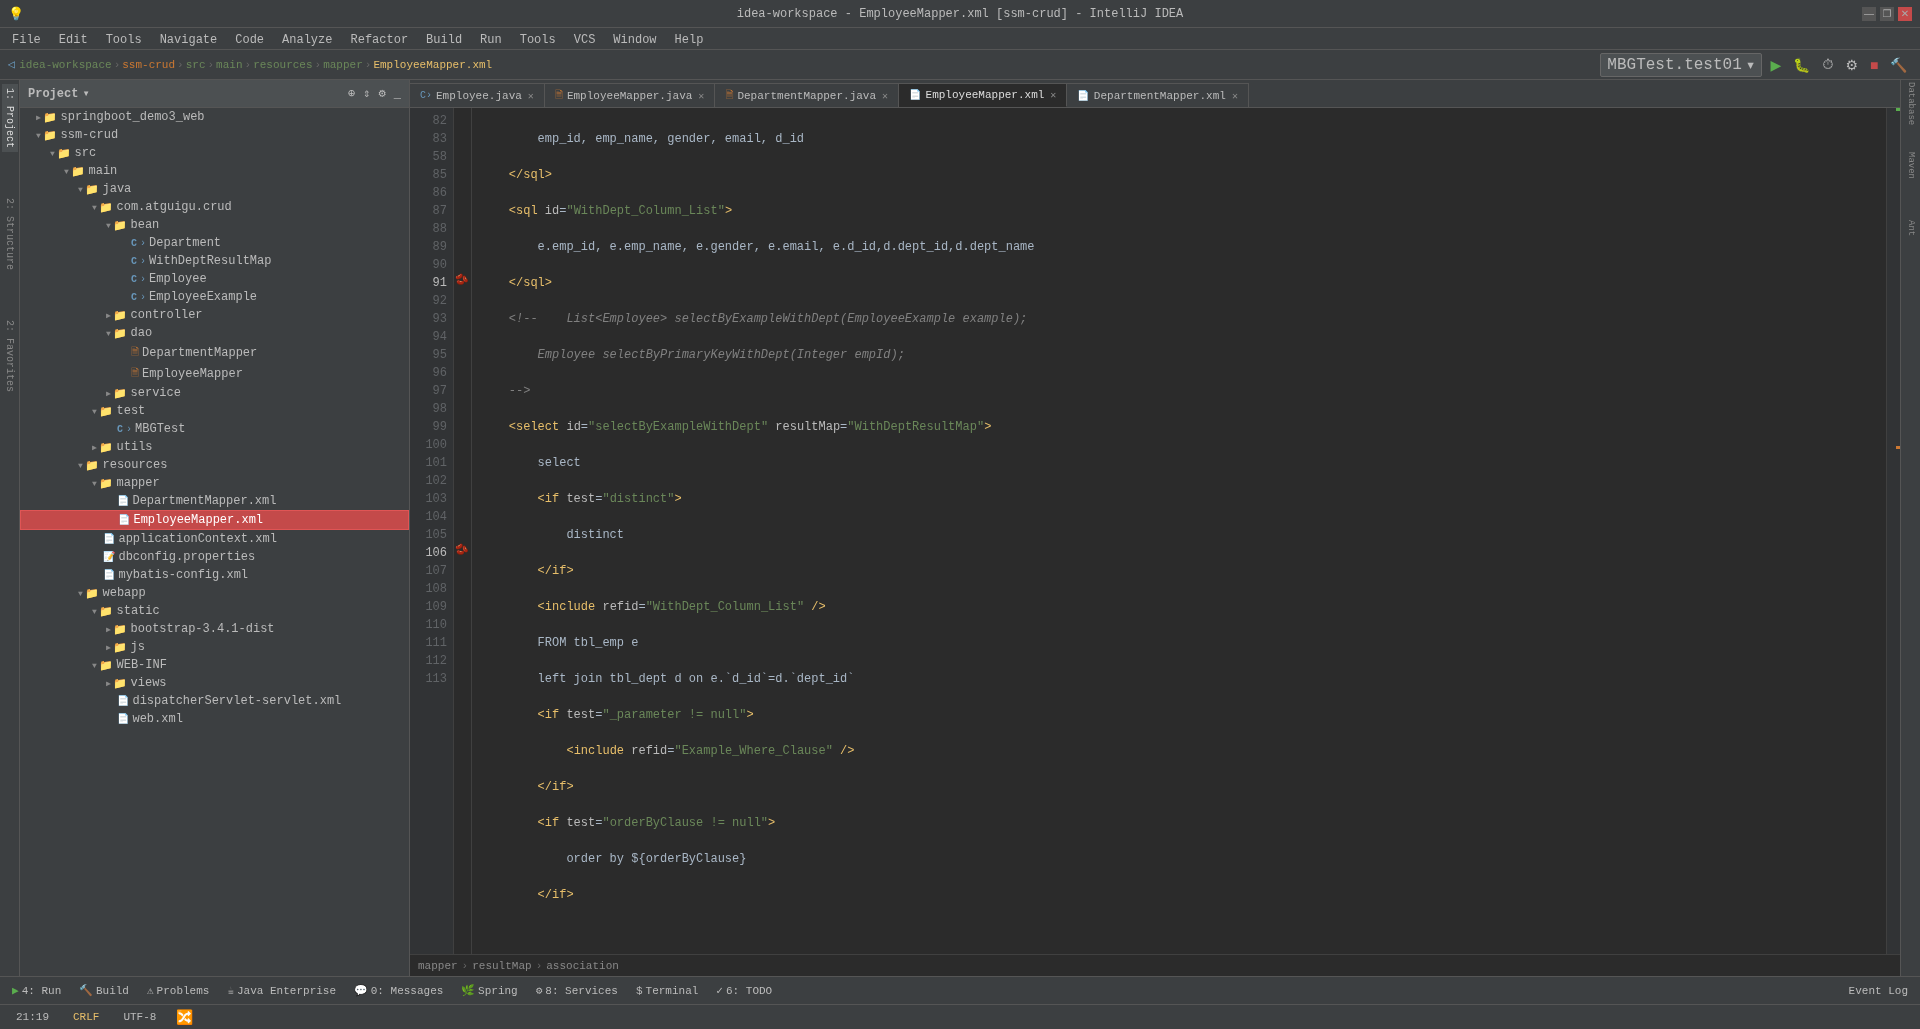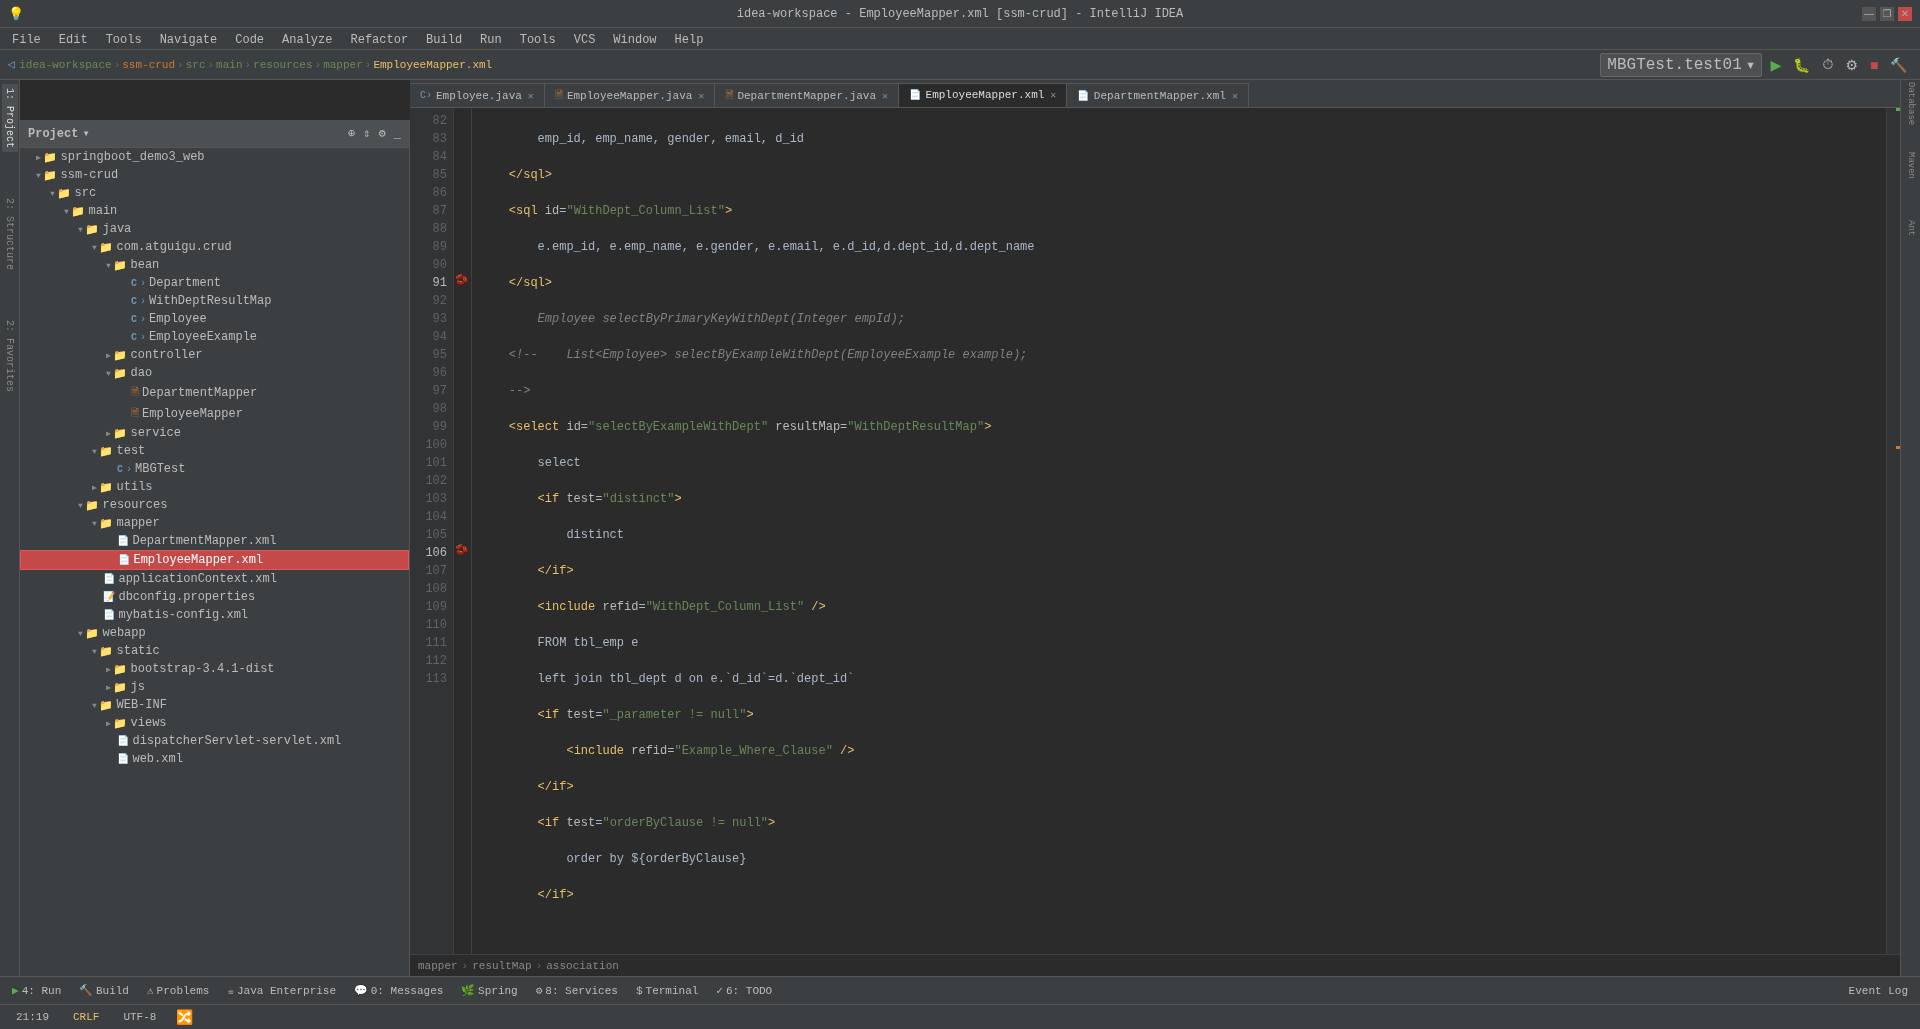--- a/index.html
+++ b/index.html
@@ -62,21 +62,20 @@
     }
     .side-icon { width: 16px; height: 40px; display: flex; align-items: center; justify-content: center; color: #888; font-size: 9px; writing-mode: vertical-rl; cursor: pointer; }
 
     
     #project-panel {
       width: 390px;
       background: #3c3f41;
       border-right: 1px solid #555;
       display: flex;
       flex-direction: column;
-      margin-top: 40px;
     }
     #project-header {
       height: 28px;
       background: #4c5052;
       display: flex;
       align-items: center;
       padding: 0 8px;
       gap: 4px;
       font-size: 12px;
       color: #bbb;
@@ -572,21 +571,21 @@
         <span style="color:#e8bf6a; font-size:10px;">📄</span>
         <span>DepartmentMapper.xml</span>
         <span class="close-tab">✕</span>
       </div>
     </div>
 
     <div id="code-editor">
       <div id="line-numbers">
         <div style="line-height:18px;">82</div>
         <div style="line-height:18px;">83</div>
-        <div style="line-height:18px;">84</div>
+        <div style="line-height:18px;">58</div>
         <div style="line-height:18px;">85</div>
         <div style="line-height:18px;">86</div>
         <div style="line-height:18px;">87</div>
         <div style="line-height:18px;">88</div>
         <div style="line-height:18px;">89</div>
         <div style="line-height:18px;">90</div>
         <div style="line-height:18px; color:#bbb;">91</div>
         <div style="line-height:18px;">92</div>
         <div style="line-height:18px;">93</div>
         <div style="line-height:18px;">94</div>
@@ -645,22 +644,22 @@
         <div style="height:18px;"></div>
         <div style="height:18px;"></div>
       </div>
 
       <div id="code-content">
 <div style="line-height:18px;"><span class="plain">        emp_id, emp_name, gender, email, d_id</span></div>
 <div style="line-height:18px;"><span class="plain">    </span><span class="xml-bracket">&lt;/</span><span class="tag">sql</span><span class="xml-bracket">&gt;</span></div>
 <div style="line-height:18px;"><span class="plain">    </span><span class="xml-bracket">&lt;</span><span class="tag">sql</span> <span class="attr">id</span><span class="plain">=</span><span class="val">"WithDept_Column_List"</span><span class="xml-bracket">&gt;</span></div>
 <div style="line-height:18px;"><span class="plain">        e.emp_id, e.emp_name, e.gender, e.email, e.d_id,d.dept_id,d.dept_name</span></div>
 <div style="line-height:18px;"><span class="plain">    </span><span class="xml-bracket">&lt;/</span><span class="tag">sql</span><span class="xml-bracket">&gt;</span></div>
+<div style="line-height:18px;"><span class="cmt">    &lt;!--    List&lt;Employee&gt; selectByExampleWithDept(EmployeeExample example);</span></div>
 <div style="line-height:18px;"><span class="cmt">        Employee selectByPrimaryKeyWithDept(Integer empId);</span></div>
-<div style="line-height:18px;"><span class="cmt">    &lt;!--    List&lt;Employee&gt; selectByExampleWithDept(EmployeeExample example);</span></div>
 <div style="line-height:18px;"><span class="cmt">    --&gt;</span></div>
 <div style="line-height:18px;"><span class="plain">    </span><span class="xml-bracket">&lt;</span><span class="tag">select</span> <span class="attr">id</span><span class="plain">=</span><span class="val">"selectByExampleWithDept"</span> <span class="attr">resultMap</span><span class="plain">=</span><span class="val">"WithDeptResultMap"</span><span class="xml-bracket">&gt;</span></div>
 <div style="line-height:18px;"><span class="plain">        select</span></div>
 <div style="line-height:18px;"><span class="plain">        </span><span class="xml-bracket">&lt;</span><span class="tag">if</span> <span class="attr">test</span><span class="plain">=</span><span class="val">"distinct"</span><span class="xml-bracket">&gt;</span></div>
 <div style="line-height:18px;"><span class="plain">            distinct</span></div>
 <div style="line-height:18px;"><span class="plain">        </span><span class="xml-bracket">&lt;/</span><span class="tag">if</span><span class="xml-bracket">&gt;</span></div>
 <div style="line-height:18px;"><span class="plain">        </span><span class="xml-bracket">&lt;</span><span class="tag">include</span> <span class="attr">refid</span><span class="plain">=</span><span class="val">"WithDept_Column_List"</span> <span class="xml-bracket">/&gt;</span></div>
 <div style="line-height:18px;"><span class="plain">        FROM tbl_emp e</span></div>
 <div style="line-height:18px;"><span class="plain">        left join tbl_dept d on e.`d_id`=d.`dept_id`</span></div>
 <div style="line-height:18px;"><span class="plain">        </span><span class="xml-bracket">&lt;</span><span class="tag">if</span> <span class="attr">test</span><span class="plain">=</span><span class="val">"_parameter != null"</span><span class="xml-bracket">&gt;</span></div>

